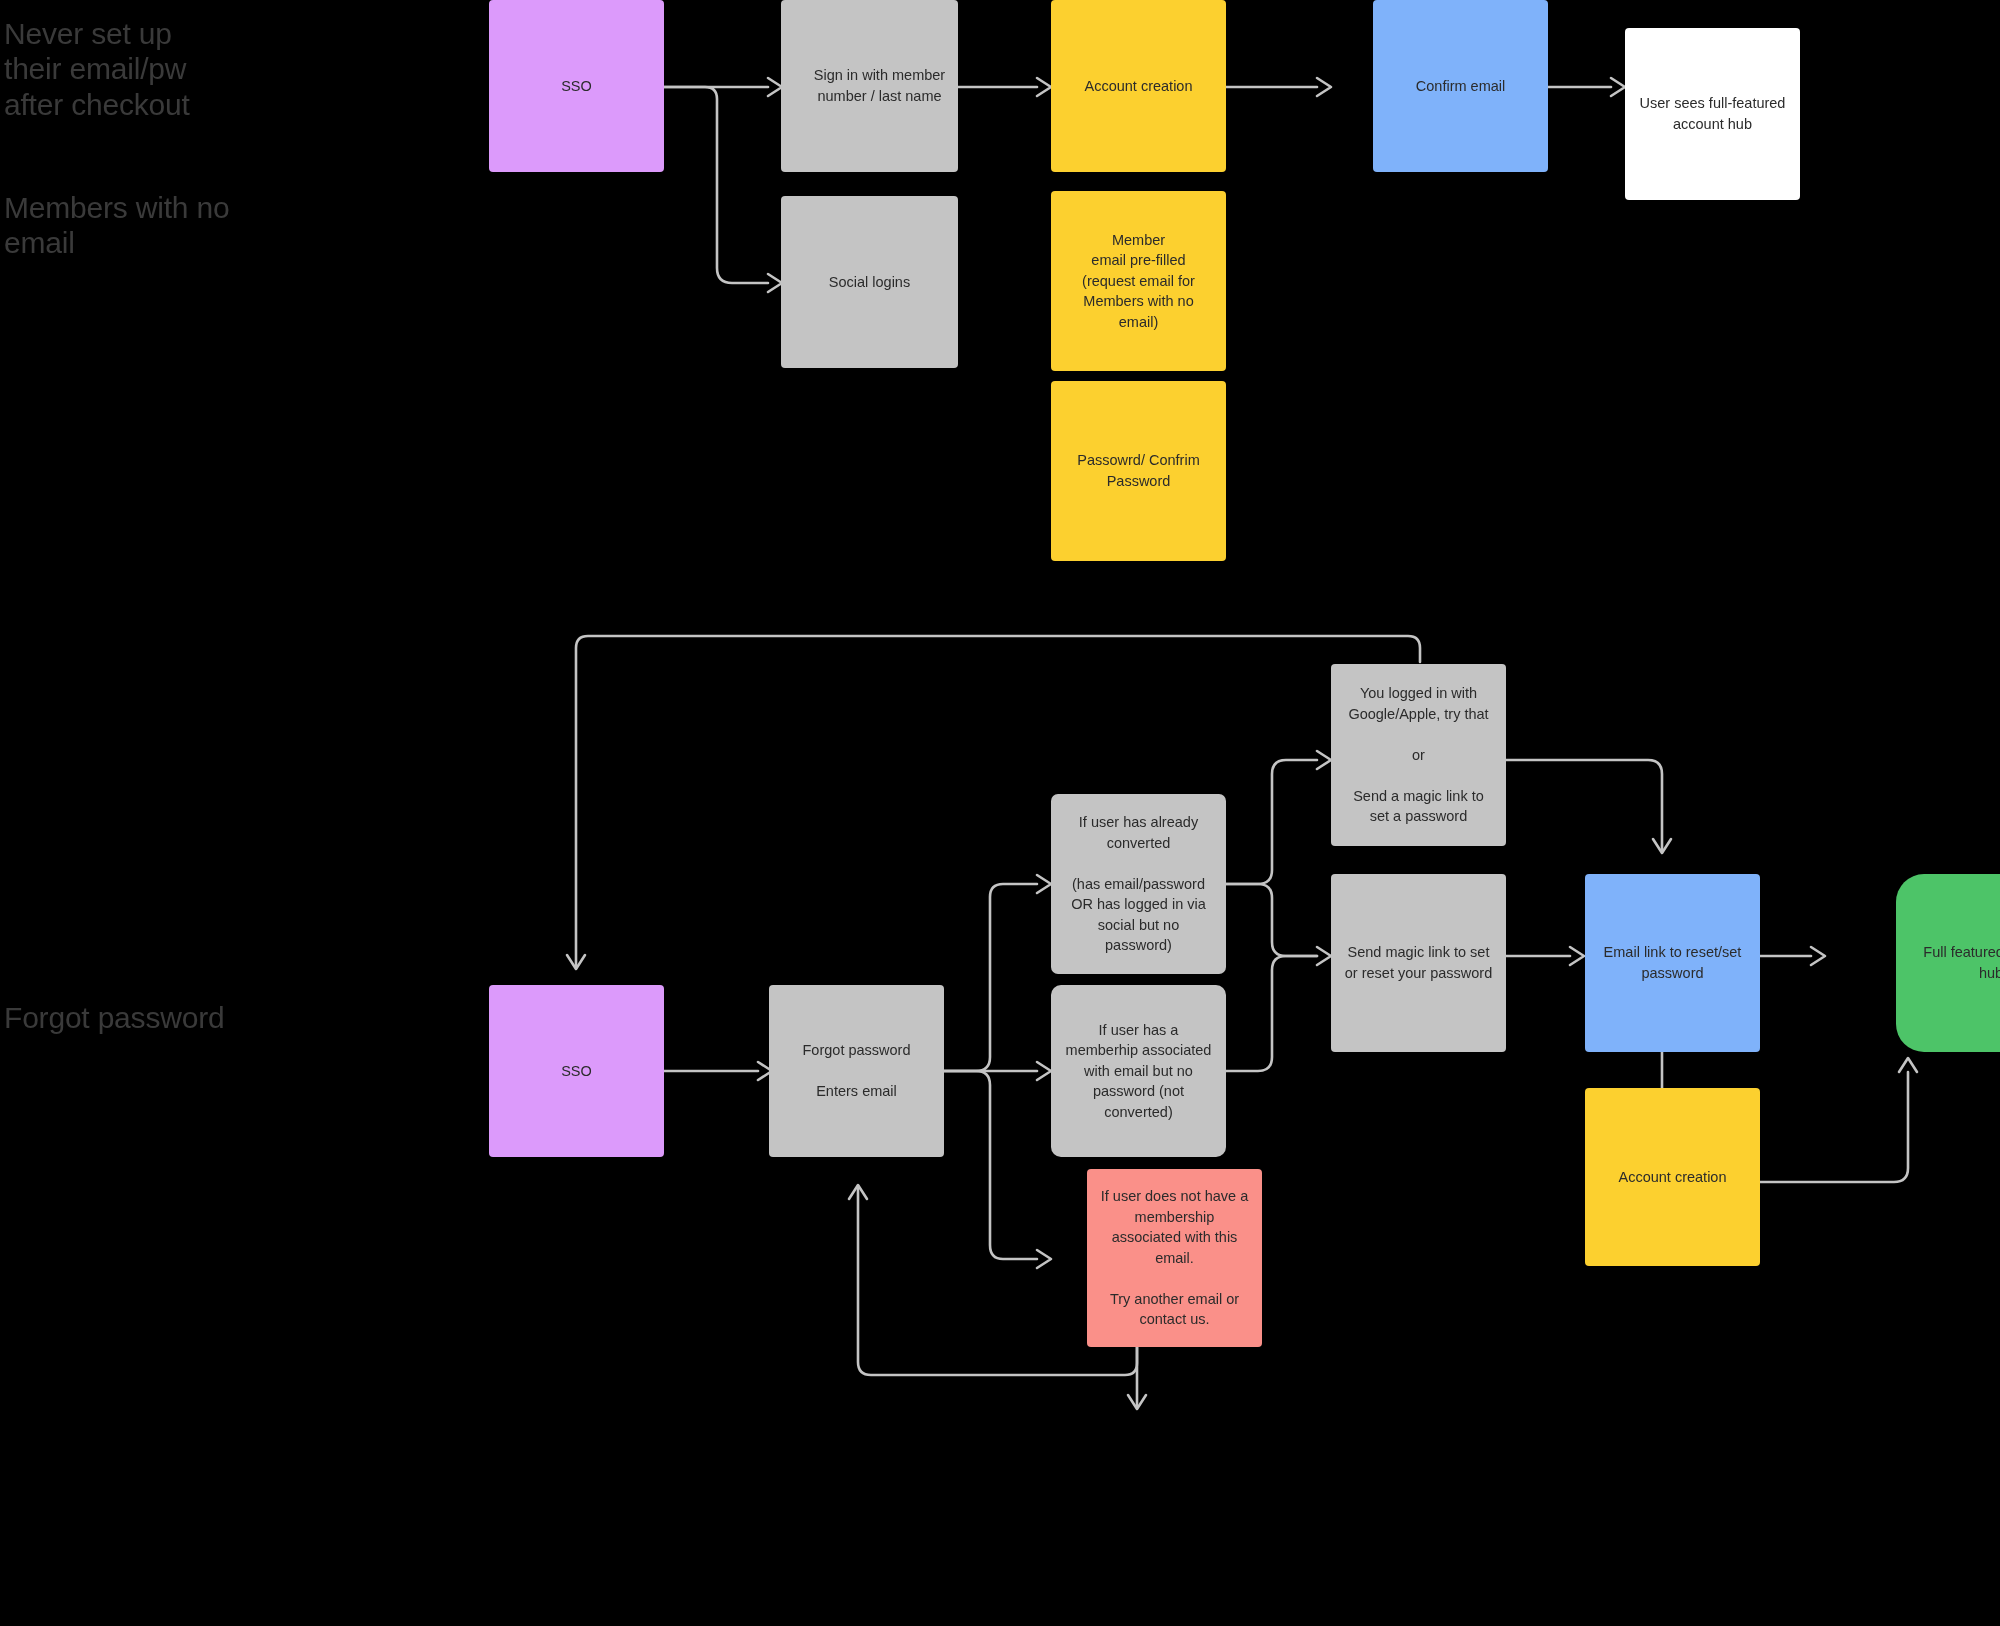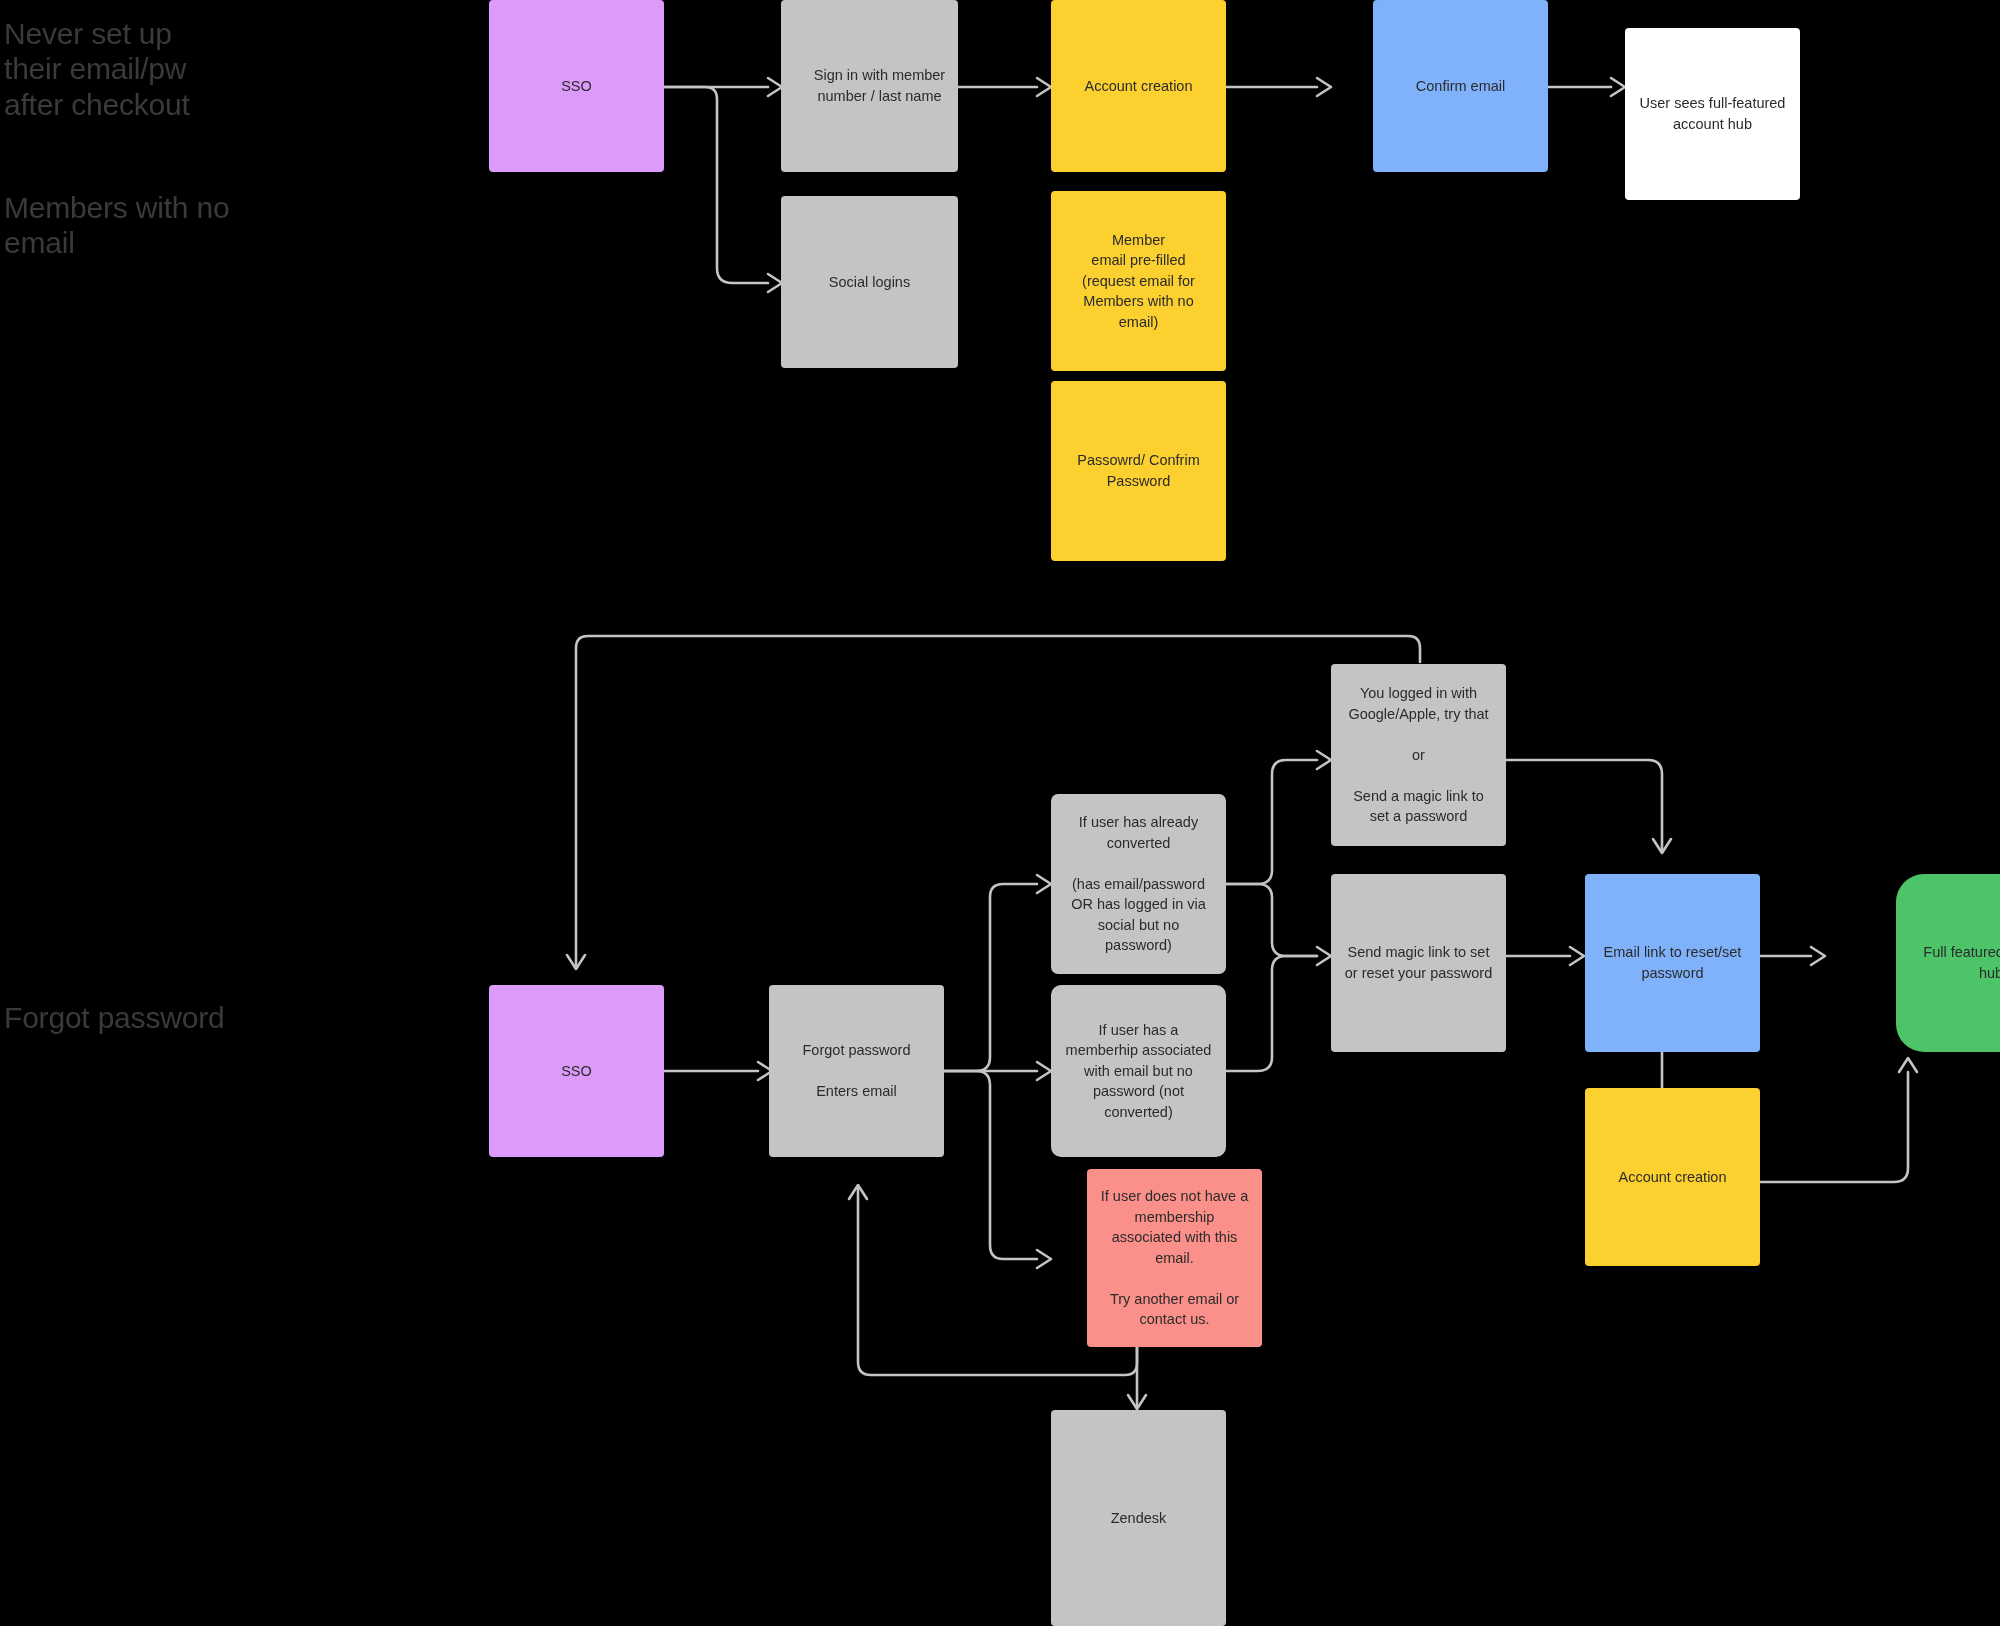--- a/index.html
+++ b/index.html
@@ -244,17 +244,14 @@
 
   <div class="node" style="left:1896px; top:874px; width:190px; height:178px; background:#4DC468;border-radius:28px;">
     <span class="node-text">Full featured account
 hub</span>
   </div>
 
   <div class="node" style="left:1585px; top:1088px; width:175px; height:178px; background:#FCD02F;">
     <span class="node-text">Account creation</span>
   </div>
 
-  <div class="node" style="left:1051px; top:1410px; width:175px; height:216px; background:#C4C4C4;">
-    <span class="node-text">Zendesk</span>
-  </div>
 
 </div>
 
 </body></html>

